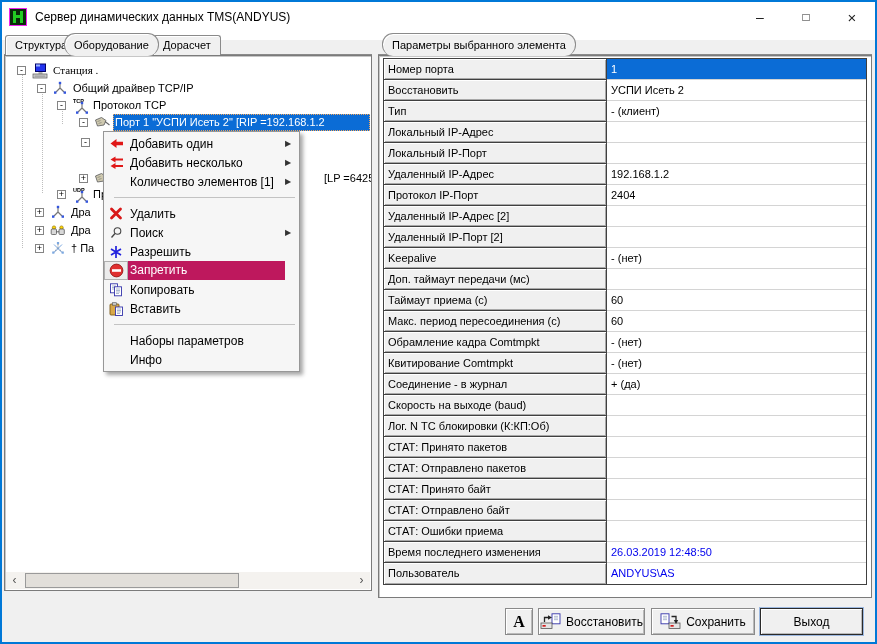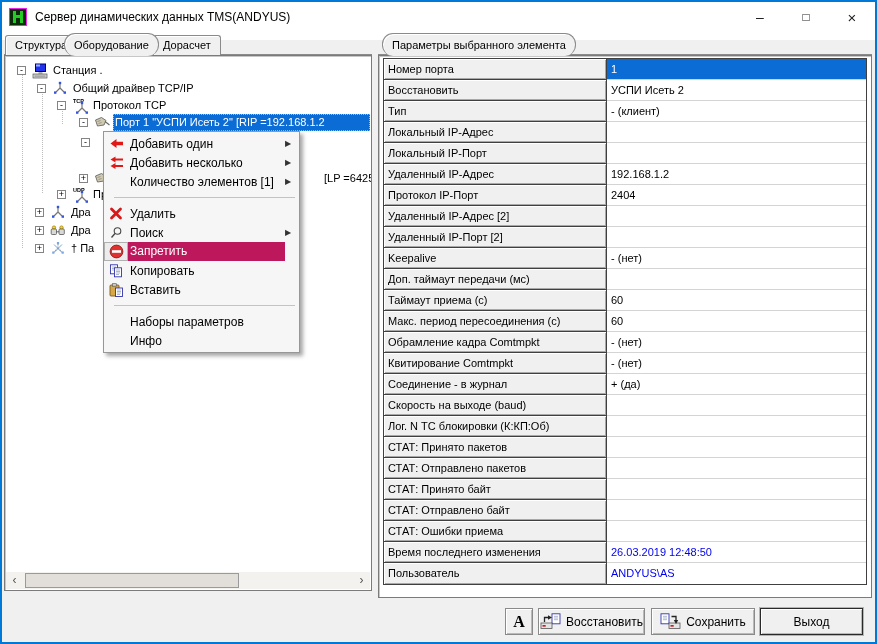--- a/index.html
+++ b/index.html
@@ -128,21 +128,21 @@
           <span class="ticon" style="left: 27px;">
             <svg width="18" height="16" viewBox="0 0 18 16">
               <rect x="3" y="0.5" width="11" height="8.5" fill="#000066"></rect>
               <rect x="4" y="1.5" width="9" height="6.5" fill="#2233ee"></rect>
               <rect x="4" y="1.5" width="4" height="2" fill="#9db7ff"></rect>
               <rect x="6.5" y="9" width="4" height="2" fill="#b5b5b5"></rect>
               <rect x="1" y="11" width="14" height="4" fill="#d8d8d8" stroke="#555" stroke-width="0.7"></rect>
               <path d="M2.5 12.2h11M2.5 13.5h11" stroke="#888" stroke-width="0.6"></path>
             </svg>
           </span>
-          <span class="tlabel" style="left: 46px;">Станция .</span>
+          <span class="tlabel" style="left: 46px; font-family: Liberation Serif, serif;">Станция .</span>
         </div>
         <div class="tree-row" style="top: 24px;">
           <span class="expander" style="left: 32px;">-</span>
           <span class="ticon" style="left: 47px;">
             <svg width="16" height="15" viewBox="0 0 16 15">
               <path d="M8 3v4M8 7L4 11M8 7l4 4" stroke="#777" stroke-width="1.2" fill="none"></path>
               <rect x="6.8" y="0.8" width="2.4" height="2.4" fill="#3355dd"></rect>
               <rect x="2" y="10.4" width="2.4" height="2.4" fill="#3355dd"></rect>
               <rect x="11.6" y="10.4" width="2.4" height="2.4" fill="#3355dd"></rect>
             </svg>
@@ -396,20 +396,29 @@
       </div>
       <div class="mitem">
         <span class="micon">
           <svg width="14" height="14" viewBox="0 0 14 14">
             <circle cx="8.5" cy="5" r="3.3" fill="none" stroke="#444" stroke-width="1.1"></circle>
             <path d="M6 7.5L2.5 11.5" stroke="#444" stroke-width="1.4"></path>
           </svg>
         </span>
         <span class="mlabel">Поиск</span>
         <span class="marrow">▶</span>
+      </div>
+      <div class="mitem">
+        <span class="micon">
+          <svg width="14" height="14" viewBox="0 0 14 14">
+            <path d="M7 1v12M2 4l10 6M12 4L2 10" stroke="#2222dd" stroke-width="1.7"></path>
+          </svg>
+        </span>
+        <span class="mlabel">Разрешить</span>
+        <span class="marrow"></span>
       </div>
       <div class="mitem hl">
         <span class="micon">
           <svg width="15" height="15" viewBox="0 0 15 15">
             <circle cx="7.5" cy="7.5" r="6.4" fill="#e03030" stroke="#8f1010" stroke-width="0.8"></circle>
             <rect x="3" y="6.2" width="9" height="2.6" fill="#fff"></rect>
           </svg>
         </span>
         <span class="mlabel">Запретить</span>
         <span class="marrow"></span>

